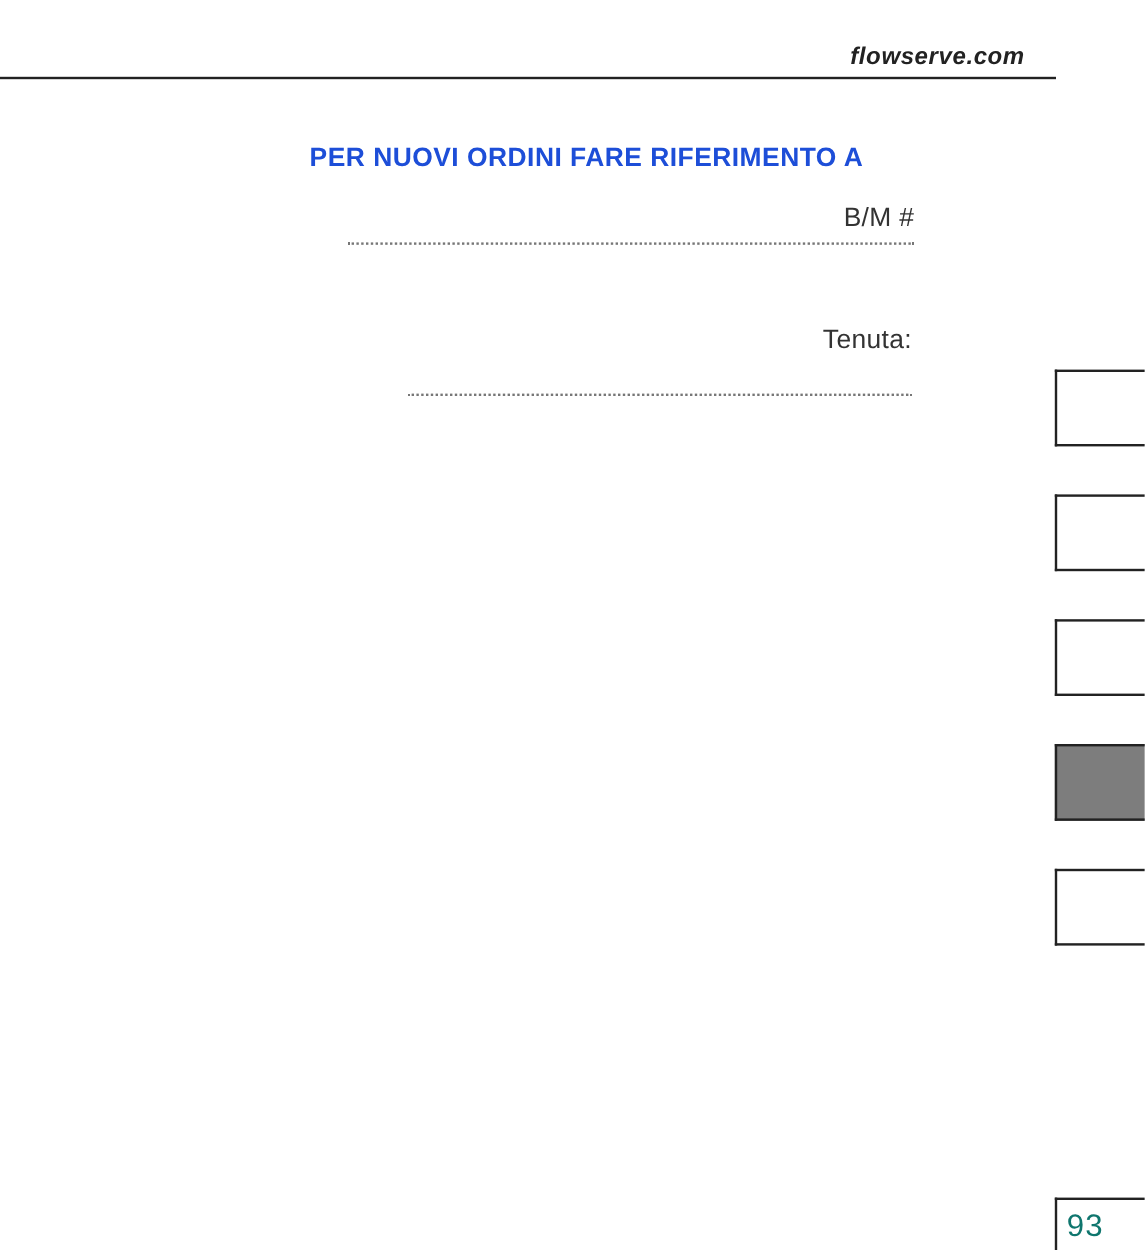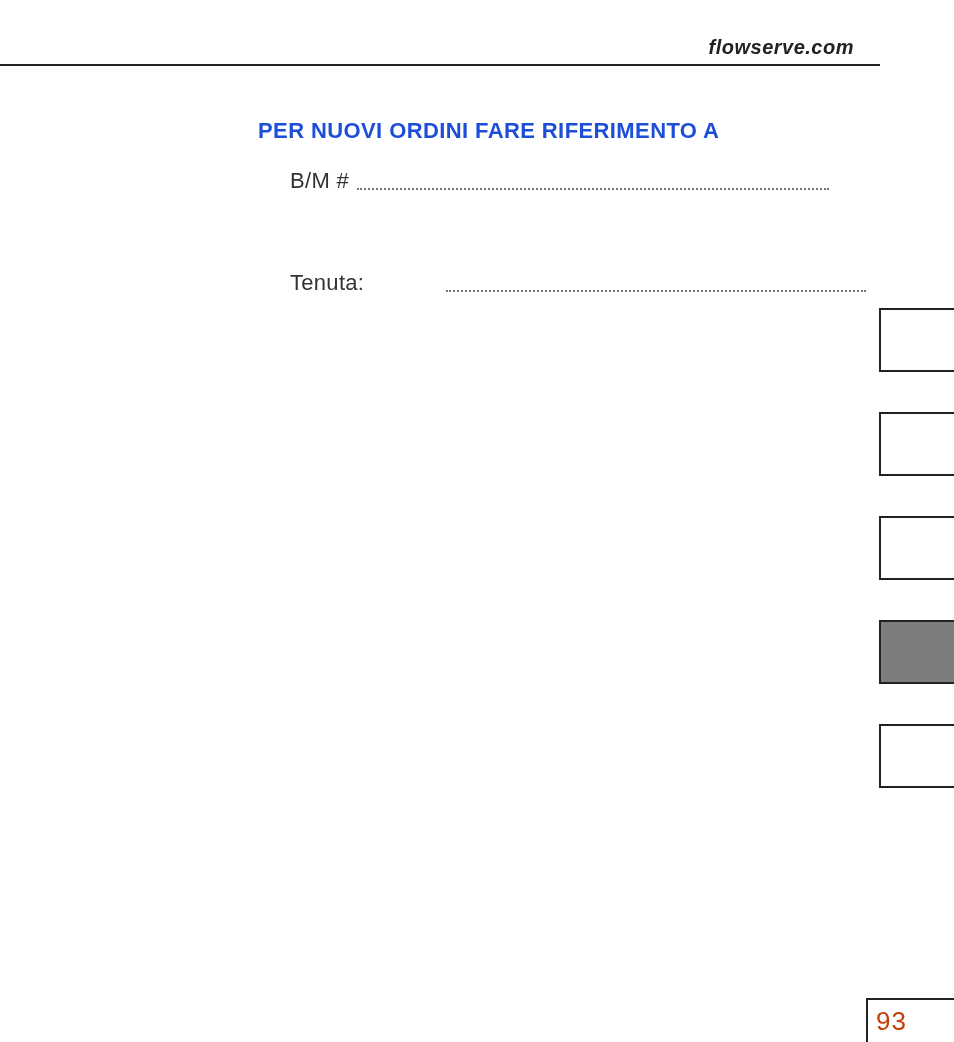--- a/index.html
+++ b/index.html
@@ -35,20 +35,21 @@
     letter-spacing: 0.4px;
     font-family: "Arial Narrow", Arial, sans-serif;
     color:#1d4ed8;
   }
   .field-row {
     position: absolute;
     left: 290px;
     display: flex;
     align-items: flex-end;
     gap: 8px;
+    flex-direction: column;
   }
   .row-1 { top: 168px; }
   .row-2 { top: 218px; }
   .row-3 { top: 270px; gap: 32px; }
   .field-label {
     font-size: 22px;
     font-family: "Arial Narrow", Arial, sans-serif;
     color: #333;
     letter-spacing: 0.3px;
   }
@@ -75,32 +76,32 @@
     border: 2px solid #222;
     border-right: none;
     background: #fff;
   }
   .tab.active { background: #7d7d7d; }
 
   .page-num-box {
     position: absolute;
     right: 0;
     bottom: 0;
-    width: 88px;
+    width: 75px;
     height: 44px;
     border: 2px solid #222;
     border-right: none;
     border-bottom: none;
     display: flex;
     align-items: center;
     justify-content: flex-start;
     padding-left: 8px;
     font-family: "Arial Narrow", Arial, sans-serif;
     font-size: 26px;
-    color: #c2410c;
+    color: #0f766e;
     letter-spacing: 1px;
   }
 </style>
 </head>
 <body>
 
 <div class="page">
 
   <div class="header-text">flowserve.com</div>
   <div class="header-line"></div>

